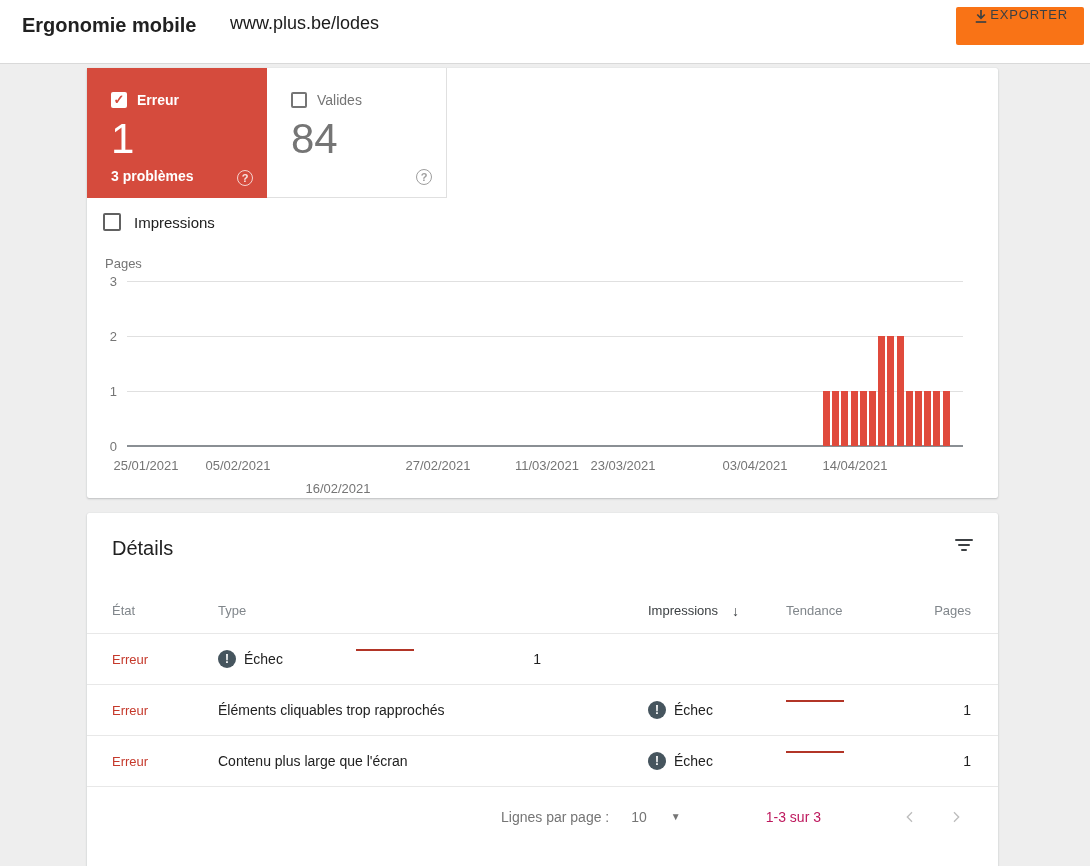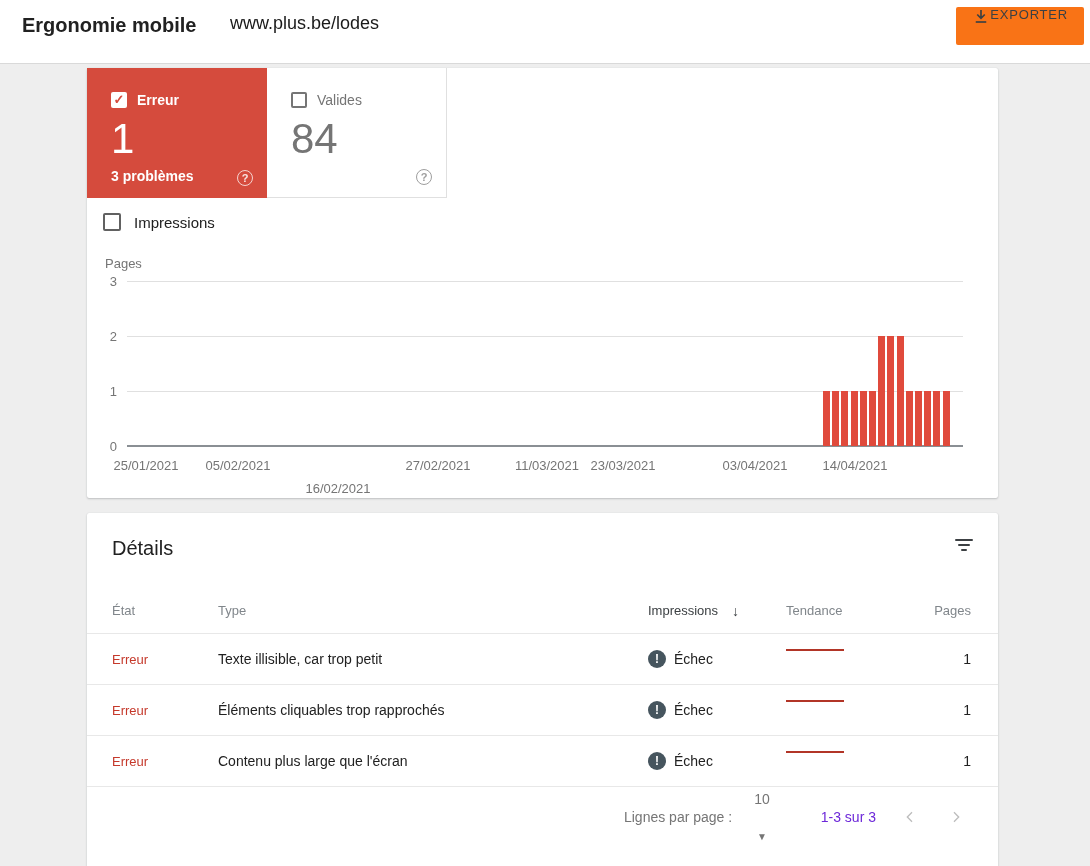--- a/index.html
+++ b/index.html
@@ -71,23 +71,23 @@
   .hdr-validation { color:#3c4043; cursor:pointer; }
   .sort-arrow { font-size:14px; color:#3c4043; margin-left:6px; }
   .tbl-row { height:51px; border-top:1px solid #e8e8e8; font-size:14px; cursor:pointer; }
   .etat-error { color:#c5392b; font-size:13px; }
   .badge { width:18px; height:18px; border-radius:50%; background:#46555e; color:#fff; font-size:12px; font-weight:700;
     display:flex; align-items:center; justify-content:center; flex:0 0 auto; }
   .sparkline { width:58px; height:2px; background:#b23527; position:relative; top:-9px; }
   .tbl-footer { height:60px; border-top:1px solid #e8e8e8; justify-content:flex-end; gap:0;
     font-size:14px; color:#757575; padding-right:30px; }
   .rpp-label { margin-right:22px;margin-left:28px; }
-  .rpp-select { display:flex; align-items:center; gap:24px; cursor:pointer; margin-right:51px;flex-direction:column; }
+  .rpp-select { display:flex; align-items:center; gap:24px; cursor:pointer; margin-right:85px; }
   .rpp-caret { font-size:10px; color:#757575; }
-  .range-label { color:#6d28d9; }
+  .range-label { margin-right:55px; color:#be185d; }
   .pg-btn { width:24px; height:24px; border:none; background:transparent; cursor:default; padding:0; margin-left:22px;
     display:flex; align-items:center; justify-content:center; }
 </style>
 </head>
 <body>
 
 <div class="topbar">
   <div class="page-title">Ergonomie mobile</div>
   <div class="page-url">www.plus.be/lodes</div>
   <button class="export-btn">
@@ -178,21 +178,20 @@
     <div class="col-validation hdr-validation">
       <span>Impressions</span>
       <span class="sort-arrow">↓</span>
     </div>
     <div class="col-tendance">Tendance</div>
     <div class="col-pages">Pages</div>
   </div>
 
   <div class="tbl-row">
     <div class="col-etat etat-error">Erreur</div>
-    <div class="col-type">Texte illisible, car trop petit</div>
     <div class="col-validation">
       <span class="badge" style="background: rgb(70, 85, 94);">!</span>
       <span>Échec</span>
     </div>
     <div class="col-tendance">
         <div class="sparkline" style="background: rgb(178, 53, 39);"></div>
       </div>
     <div class="col-pages">1</div>
   </div>
 

